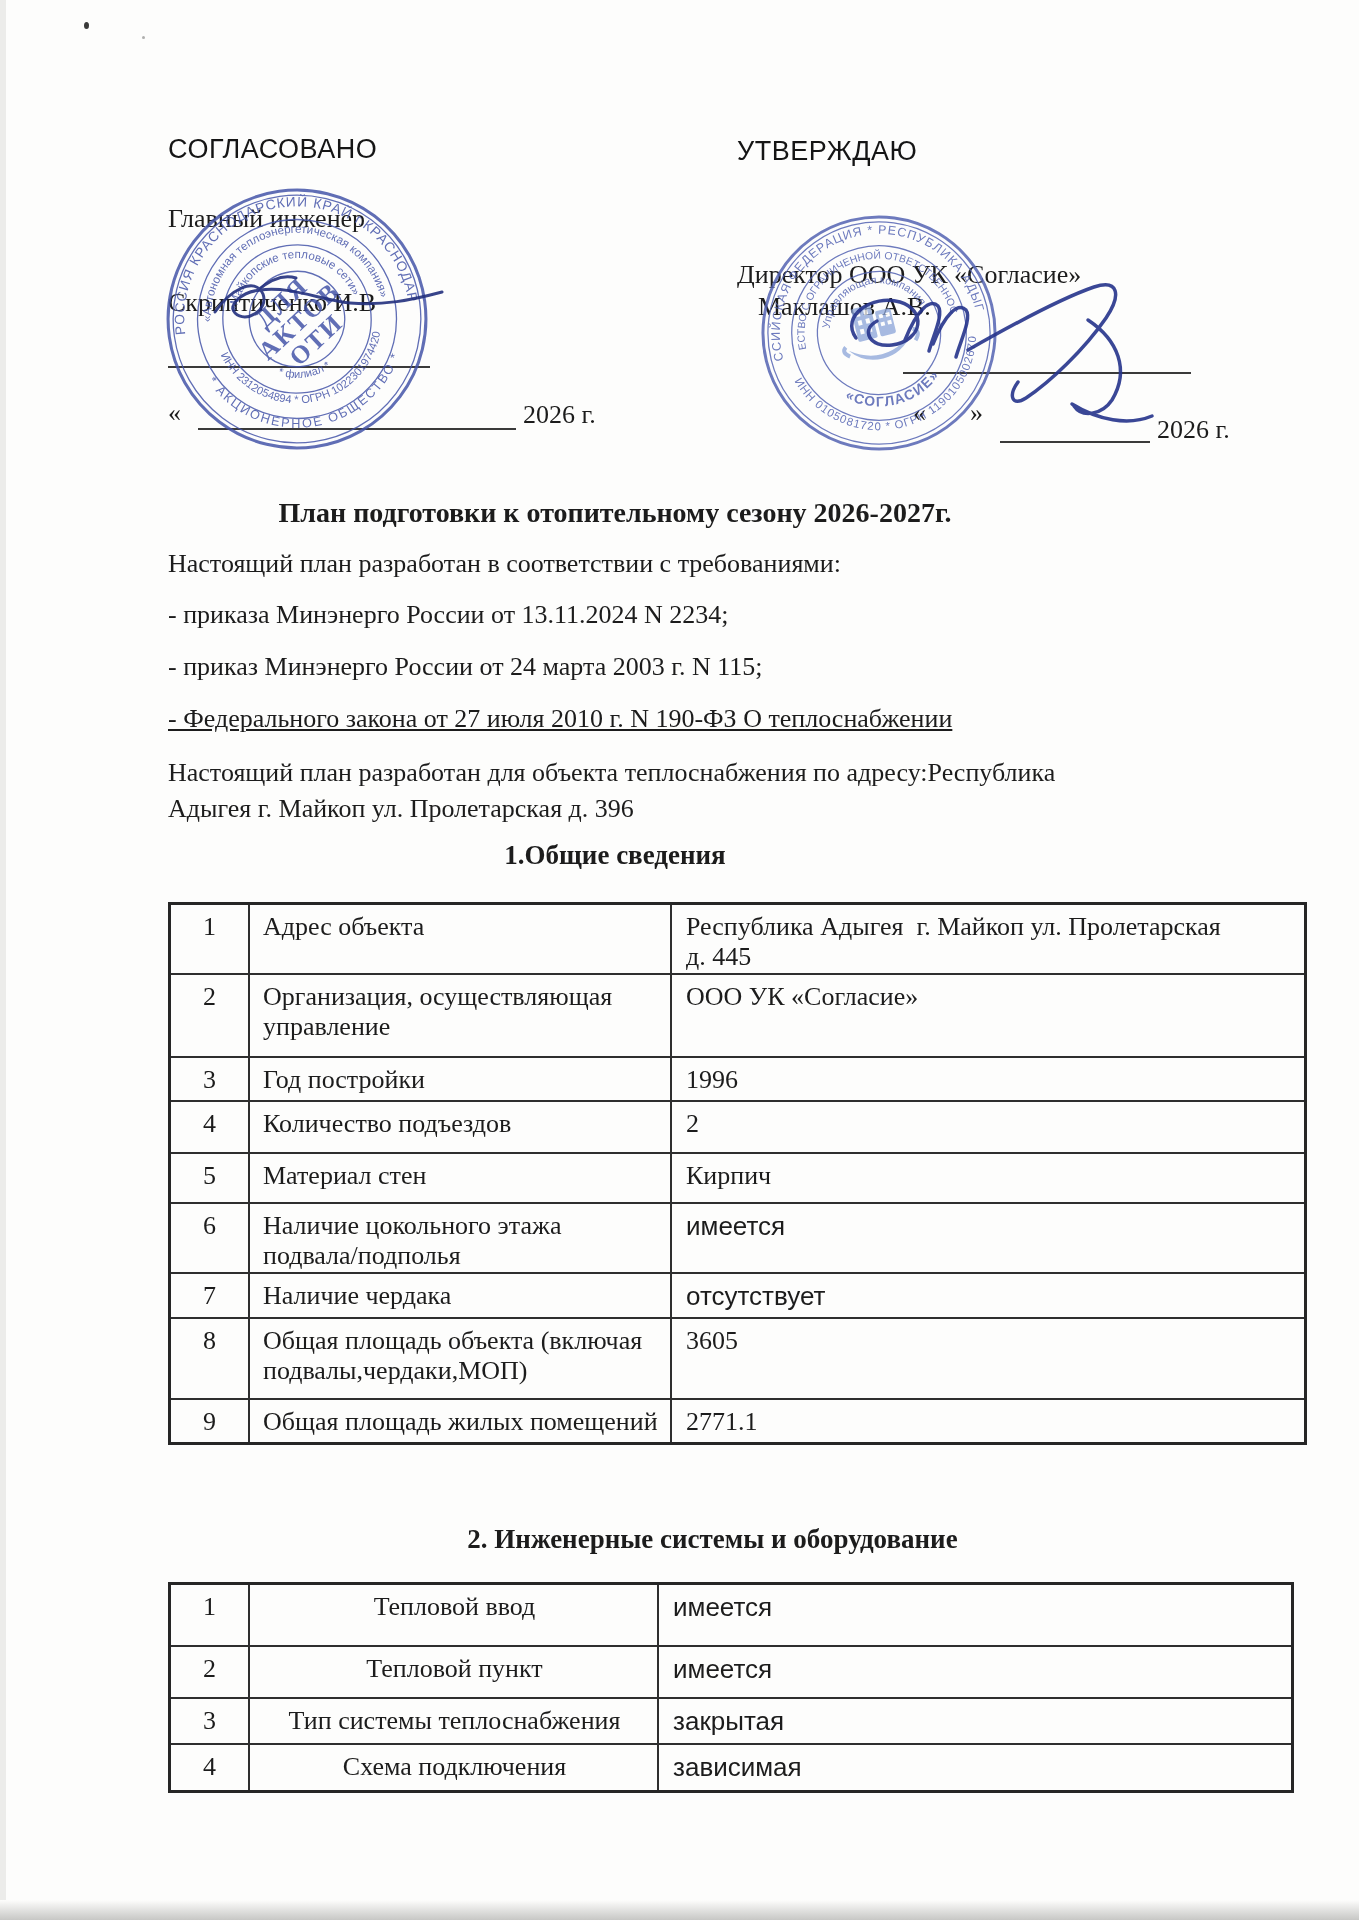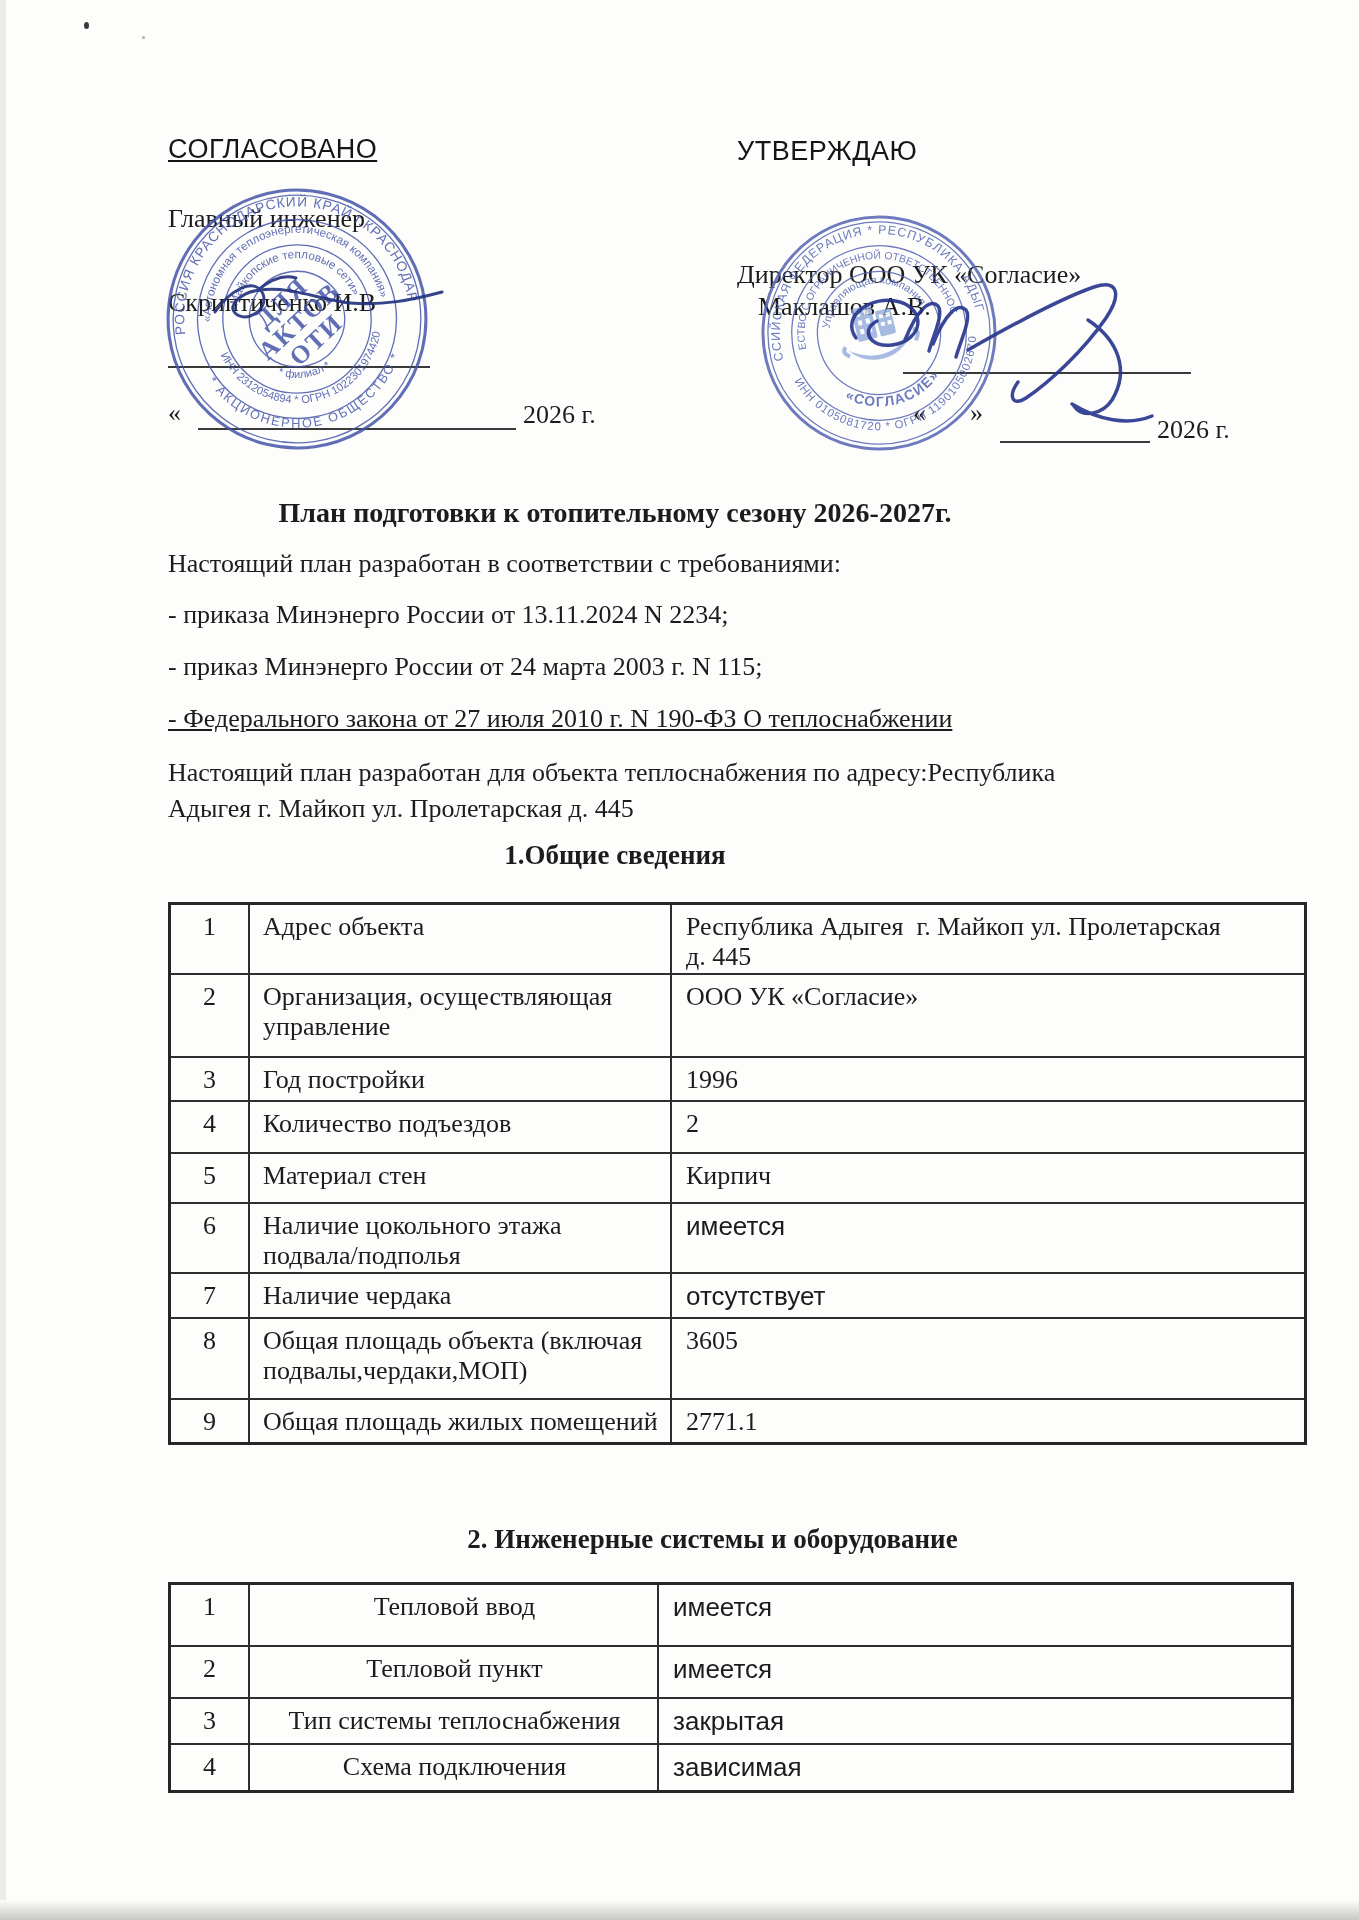--- a/index.html
+++ b/index.html
@@ -33,21 +33,21 @@
 </style>
 </head>
 <body>
 
 <div class="page">
 
   <div class="abs edgeL"></div>
   <div class="abs speck" style="left:84px;top:22px;width:5px;height:7px;"></div>
   <div class="abs speck" style="left:142px;top:36px;width:3px;height:3px;opacity:.4;"></div>
 
-  <div class="abs status sans" style="left:168px;top:134px;text-decoration:underline;">СОГЛАСОВАНО</div>
+  <div class="abs status sans" style="left:168px;top:134px;">СОГЛАСОВАНО</div>
   <div class="abs role" style="left:168px;top:204px;">Главный инженер</div>
   <div class="abs name" style="left:168px;top:288px;">Скриптиченко И.В</div>
   <div class="abs hline" style="left:168px;top:366px;width:262px;"></div>
   <div class="abs q" style="left:168px;top:398px;">«</div>
   <div class="abs hline" style="left:198px;top:428px;width:318px;"></div>
   <div class="abs yr" style="left:523px;top:400px;">2026 г.</div>
 
   <div class="abs status sans" style="left:737px;top:136px;">УТВЕРЖДАЮ</div>
   <div class="abs role" style="left:737px;top:214px;margin-top:46px;">Директор ООО УК «Согласие»</div>
   <div class="abs name" style="left:758px;top:292px;">Маклашов А.В.</div>
@@ -145,21 +145,21 @@
       <path d="M 268 42 C 298 62 310 92 292 122 C 282 137 262 140 254 128"></path>
       <path d="M 252 126 C 278 142 308 148 332 138"></path>
     </g>
   </svg>
 
   <div class="abs text-col title" style="top:497px;">План подготовки к отопительному сезону 2026-2027г.</div>
   <div class="abs text-col para" style="top:549px;">Настоящий план разработан в соответствии с требованиями:</div>
   <div class="abs text-col para" style="top:600px;">- приказа Минэнерго России от 13.11.2024 N 2234;</div>
   <div class="abs text-col para" style="top:652px;">- приказ Минэнерго России от 24 марта 2003 г. N 115;</div>
   <div class="abs text-col para" style="top:704px;text-decoration:underline;">- Федерального закона от 27 июля 2010 г. N 190-ФЗ О теплоснабжении</div>
-  <div class="abs text-col para" style="top:755px;line-height:36px;">Настоящий план разработан для объекта теплоснабжения по адресу:Республика Адыгея г. Майкоп ул. Пролетарская д. 445</div>
+  <div class="abs text-col para" style="top:755px;line-height:36px;">Настоящий план разработан для объекта теплоснабжения по адресу:Республика Адыгея г. Майкоп ул. Пролетарская д. 396</div>
 
   <div class="abs text-col h-sec" style="top:840px;">1.Общие сведения</div>
 
   <table class="doc abs" style="left:168px;top:902px;">
     <tbody>
         <tr style="height:62px">
       <td class="c-num">1</td>
       <td class="c-label">Адрес объекта</td>
       <td class="c-val"><span class="val-inner">Республика Адыгея &nbsp;г. Майкоп ул. Пролетарская д. 445</span></td>
     </tr>

